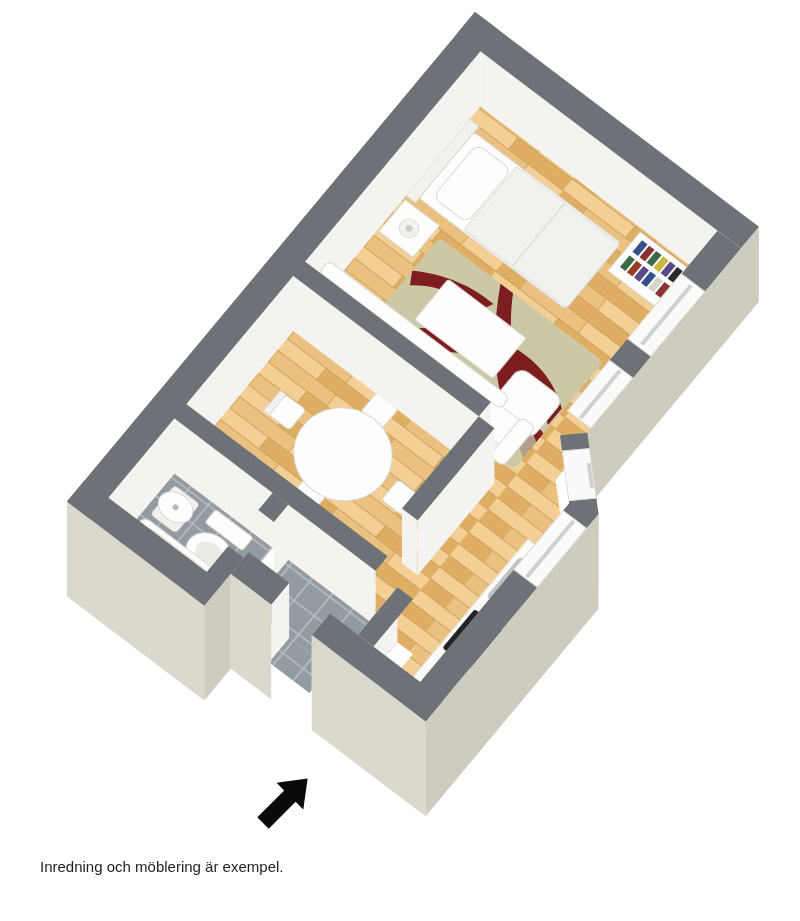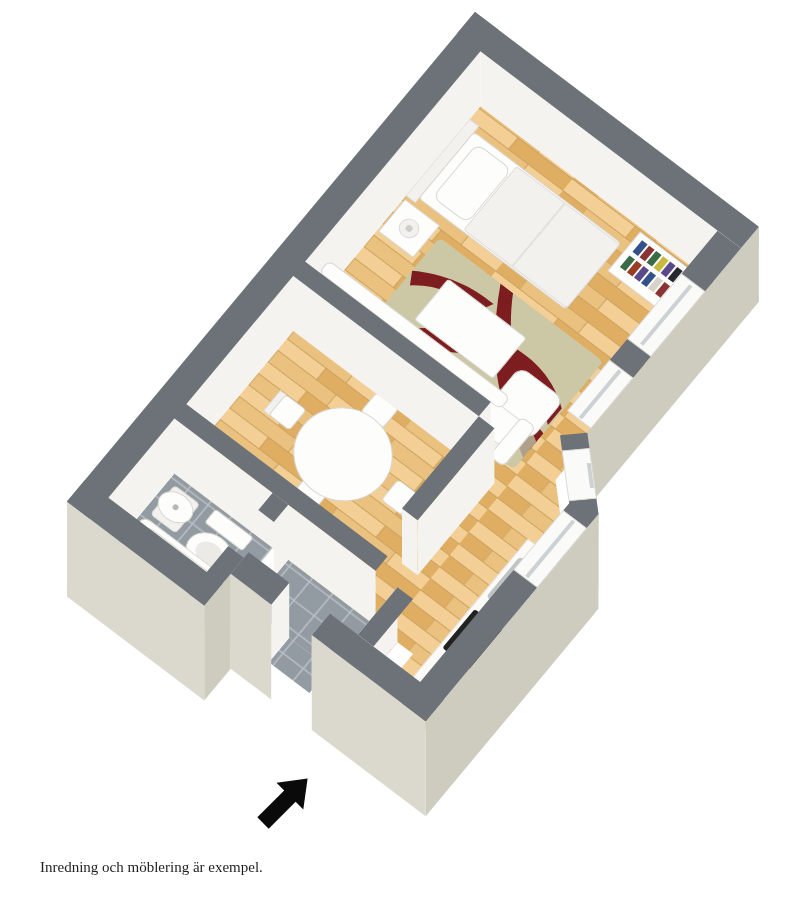--- a/index.html
+++ b/index.html
@@ -1,17 +1,17 @@
 <!DOCTYPE html>
 <html><head>
 <meta charset="utf-8">
 <style>
   html,body{margin:0;padding:0;background:#ffffff;}
   .stage{position:relative;width:800px;height:921px;background:#ffffff;overflow:hidden;
-         font-family:Liberation Serif, serif;}
+         font-family:Liberation Sans, sans-serif;}
   svg{position:absolute;left:0;top:0;}
   .fw{fill:#fdfdfb;stroke:#d8d6d1;stroke-width:1;}
   .fw2{fill:#f3f1ed;stroke:#dddbd6;stroke-width:1;}
   .shade{fill:#e7e5e0;}
   .caption{font-size:15px;fill:#1e1e1e;}
   .sill{fill:#fafaf8;stroke:#d9d9d5;stroke-width:1;}
 </style>
 </head>
 <body>
 

